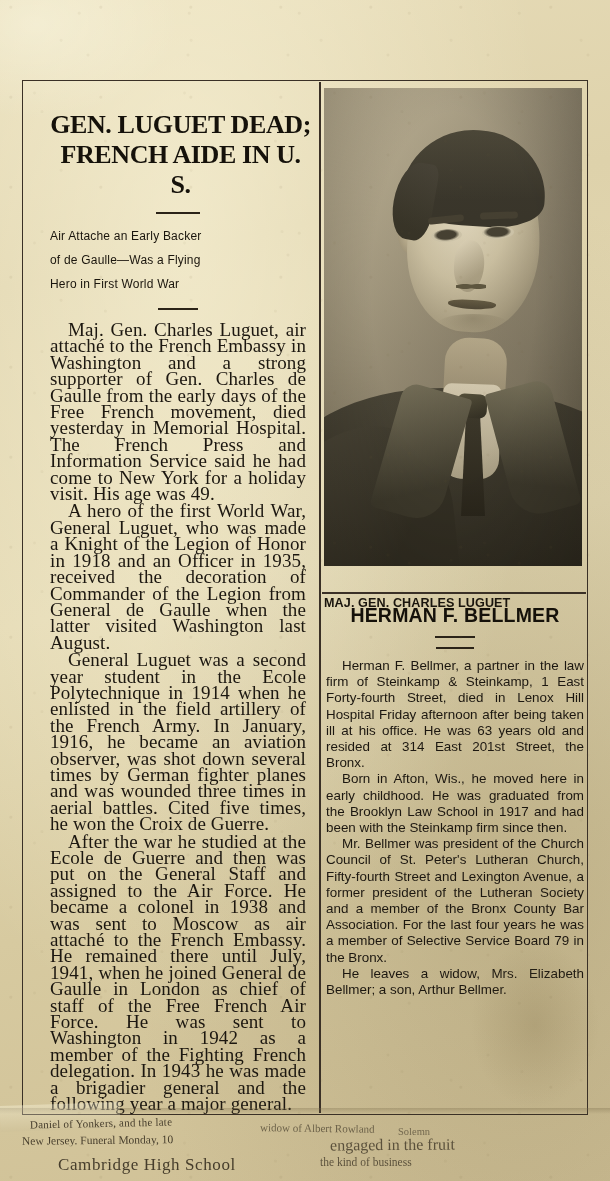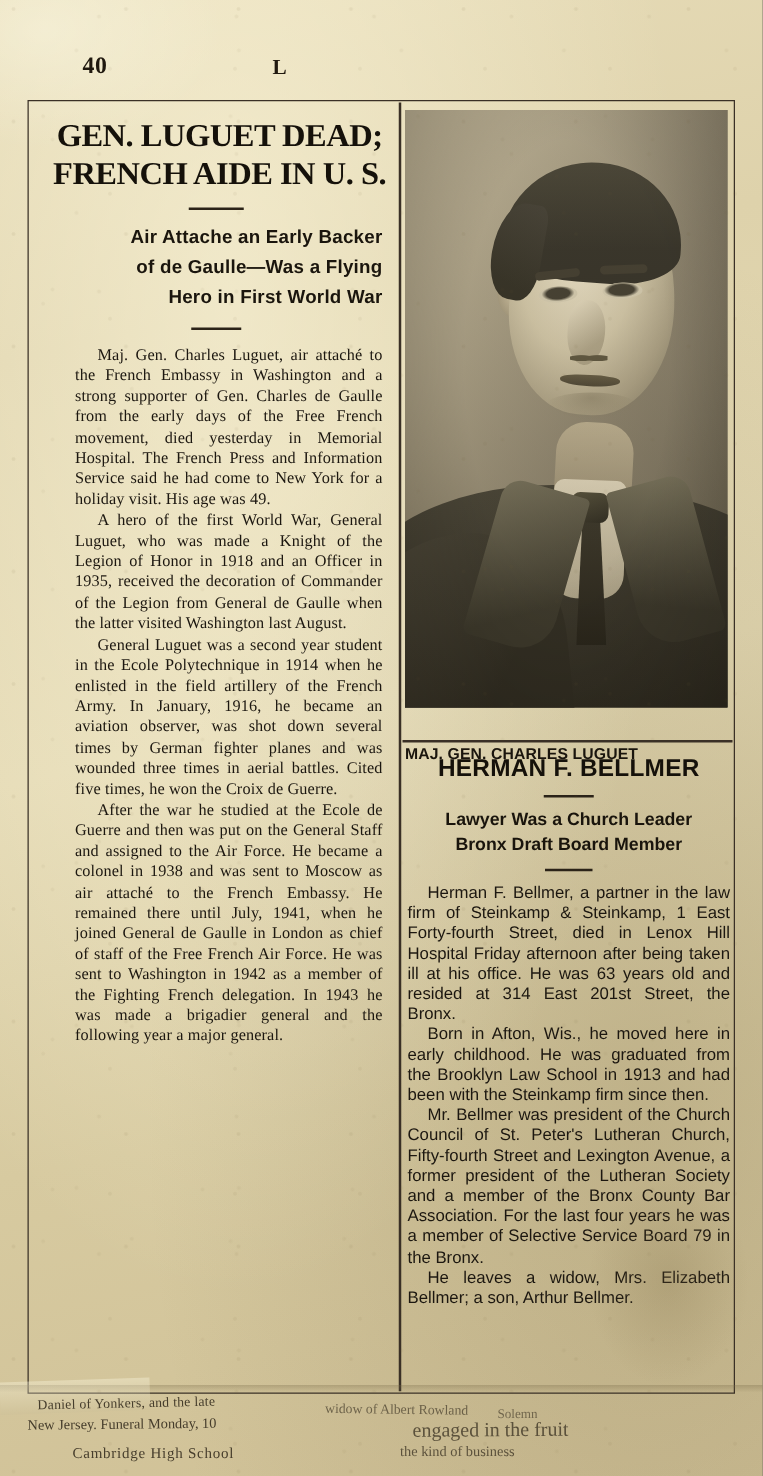--- a/index.html
+++ b/index.html
@@ -76,24 +76,24 @@
     top: 80px;
     width: 566px;
     height: 1035px;
     border: 1.5px solid #3a3026;
     box-sizing: border-box;
   }
 
   .col-left {
     position: absolute;
     left: 24px;
-    top: 84px;
+    top: 100px;
     width: 292px;
     box-sizing: border-box;
-    padding: 6px 10px 0 16px;
+    padding: 6px 10px 0 26px;
   }
   .col-right {
     position: absolute;
     left: 320px;
     top: 84px;
     width: 266px;
     box-sizing: border-box;
   }
   .vrule {
     position: absolute;
@@ -121,43 +121,42 @@
 
   .rule-short {
     width: 44px;
     height: 2px;
     background: #2b2318;
     margin: 12px auto 10px auto;
   }
 
   .subhead {
     font-family: "Liberation Sans", sans-serif;
-    font-weight: bold;
+    font-weight: normal;
     color: #1a150d;
-    font-size: 15px;
+    font-size: 12px;
     line-height: 24px;
-    text-align: right;
+    text-align: left;
     letter-spacing: .2px;
   }
 
   .rule-short2 {
     width: 40px;
     height: 2px;
     background: #2b2318;
     margin: 12px auto 12px auto;
   }
 
   .body {
     font-family: "Liberation Serif", serif;
-    font-size: 13px;
+    font-size: 19px;
     line-height: 16.4px;
     color: #1c1710;
     text-align: justify;
     letter-spacing: 0.1px;
-    margin-left: 20px;
   }
   .body p {
     margin: 0 0 0 0;
     text-indent: 18px;
   }
   .body p + p { margin-top: 1px; }
 
   
   .photo-wrap {
     position: absolute;
@@ -378,21 +377,21 @@
     color: #2e2619;
     font-family: "Liberation Serif", serif;
     opacity: .85;
     white-space: nowrap;
     overflow: hidden;
   }
   .s1 { left: 30px; top: 1117px; font-size: 11px; letter-spacing:.2px; transform: rotate(-1.2deg); }
   .s2 { left: 22px; top: 1134px; font-size: 11.5px; transform: rotate(-0.6deg); }
   .s3 { left: 260px; top: 1122px; font-size: 11px; transform: rotate(0.8deg); opacity:.6; }
   .s4 { left: 330px; top: 1136px; font-size: 16px; transform: rotate(-0.4deg); opacity:.7; }
-  .s5 { left: 58px; top: 1155px; font-size: 12px; letter-spacing:.6px; }
+  .s5 { left: 58px; top: 1155px; font-size: 17px; letter-spacing:.6px; }
   .s6 { left: 320px; top: 1156px; font-size: 11.5px; opacity:.7; }
   .s7 { left: 398px; top: 1126px; font-size: 10.5px; opacity:.55; }
 
   .torn-edge {
     position:absolute;
     left:0; top:1108px; width:610px; height:6px;
     background: linear-gradient(180deg, rgba(120,106,72,.35), rgba(0,0,0,0));
   }
   .tape {
     position:absolute;
@@ -412,24 +411,20 @@
     pointer-events:none;
   }
 </style>
 </head>
 <body>
 
 <div id="clipping">
 
   <div class="blot2"></div>
 
-  <div class="page-head">
-    <div class="page-num">40</div>
-    <div class="page-letter">L</div>
-  </div>
 
   <div class="frame"></div>
   <div class="vrule"></div>
 
   <div class="col-left">
     <div class="headline">
       <span>GEN. LUGUET DEAD;</span>
       <span class="l2">FRENCH AIDE IN U. S.</span>
     </div>
 
@@ -480,28 +475,24 @@
         <div class="photo-tone"></div>
       </div>
     </div>
 
     <div class="caption">MAJ. GEN. CHARLES LUGUET</div>
     <div class="hrule-right"></div>
 
     <div class="sec2">
       <div class="sec2-head">HERMAN F. BELLMER</div>
       <div class="sec2-rule"></div>
-      <div class="sec2-sub">
-        <div>Lawyer Was a Church Leader</div>
-        <div>Bronx Draft Board Member</div>
-      </div>
       <div class="sec2-rule2"></div>
       <div class="sec2-body">
         <p>Herman F. Bellmer, a partner in the law firm of Steinkamp &amp; Steinkamp, 1 East Forty-fourth Street, died in Lenox Hill Hospital Friday afternoon after being taken ill at his office. He was 63 years old and resided at 314 East 201st Street, the Bronx.</p>
-        <p>Born in Afton, Wis., he moved here in early childhood.  He was graduated from the Brooklyn Law School in 1913 and had been with the Steinkamp firm since then.</p>
+        <p>Born in Afton, Wis., he moved here in early childhood.  He was graduated from the Brooklyn Law School in 1917 and had been with the Steinkamp firm since then.</p>
         <p>Mr. Bellmer was president of the Church Council of St. Peter's Lutheran Church, Fifty-fourth Street and Lexington Avenue, a former president of the Lutheran Society and a member of the Bronx County Bar Association. For the last four years he was a member of Selective Service Board 79 in the Bronx.</p>
         <p>He leaves a widow, Mrs. Elizabeth Bellmer; a son, Arthur Bellmer.</p>
       </div>
     </div>
   </div>
 
   <div class="torn-edge"></div>
   <div class="tape"></div>
   <div class="scrap s1">Daniel of Yonkers, and the late</div>
   <div class="scrap s2">New Jersey.  Funeral Monday, 10</div>

